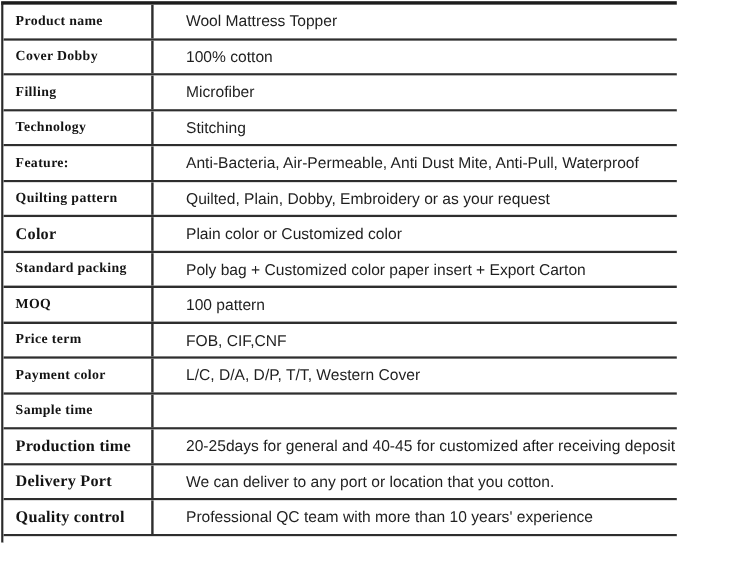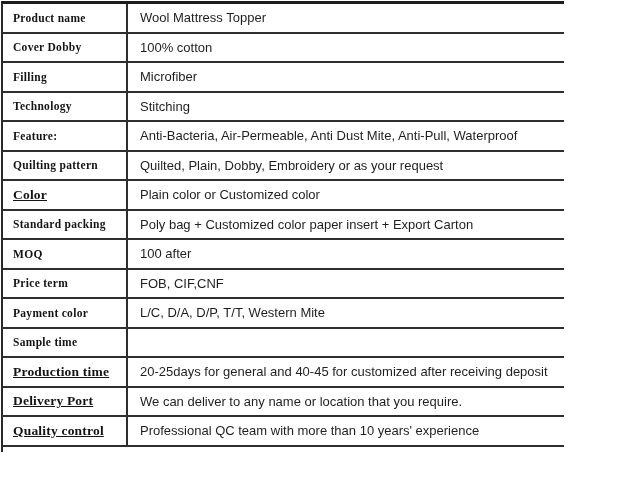--- a/index.html
+++ b/index.html
@@ -38,35 +38,34 @@
     border-right: 2px solid #2e2e2e;
     display: flex;
     align-items: center;
     padding-left: 10px;
     flex-shrink: 0;
   }
   .value-cell {
     flex: 1;
     display: flex;
     align-items: center;
-    padding-left: 12px;
+    padding-left: 27px;
     overflow: hidden;
     white-space: nowrap;
   }
   .label-text {
     font-family: "Liberation Serif", "DejaVu Serif", serif;
     font-weight: bold;
     font-size: 11.5px;
     letter-spacing: 0.3px;
     color: #141414;
   }
   .row.large .label-text {
     font-size: 13.5px;
     letter-spacing: 0.2px;
-    text-decoration: underline;
   }
   .value-text {
     font-family: "Liberation Sans", "DejaVu Sans", sans-serif;
     font-size: 13px;
     color: #1f1f1f;
   }
   .partial-row {
     height: 5px;
     background: #ffffff;
   }
@@ -139,58 +138,58 @@
     </div>
     <div class="cell value-cell">
       <span class="value-text">Poly bag + Customized color paper insert + Export Carton</span>
     </div>
   </div>
         <div class="row">
     <div class="cell label-cell">
       <span class="label-text">MOQ</span>
     </div>
     <div class="cell value-cell">
-      <span class="value-text">100 after</span>
+      <span class="value-text">100 pattern</span>
     </div>
   </div>
         <div class="row">
     <div class="cell label-cell">
       <span class="label-text">Price term</span>
     </div>
     <div class="cell value-cell">
       <span class="value-text">FOB, CIF,CNF</span>
     </div>
   </div>
         <div class="row">
     <div class="cell label-cell">
       <span class="label-text">Payment color</span>
     </div>
     <div class="cell value-cell">
-      <span class="value-text">L/C, D/A, D/P, T/T, Western Mite</span>
+      <span class="value-text">L/C, D/A, D/P, T/T, Western Cover</span>
     </div>
   </div>
         <div class="row">
     <div class="cell label-cell">
       <span class="label-text">Sample time</span>
     </div>
   </div>
         <div class="row large">
     <div class="cell label-cell">
       <span class="label-text">Production time</span>
     </div>
     <div class="cell value-cell">
       <span class="value-text">20-25days for general and 40-45 for customized after receiving deposit</span>
     </div>
   </div>
         <div class="row large">
     <div class="cell label-cell">
       <span class="label-text">Delivery Port</span>
     </div>
     <div class="cell value-cell">
-      <span class="value-text">We can deliver to any name or location that you require.</span>
+      <span class="value-text">We can deliver to any port or location that you cotton.</span>
     </div>
   </div>
         <div class="row large">
     <div class="cell label-cell">
       <span class="label-text">Quality control</span>
     </div>
     <div class="cell value-cell">
       <span class="value-text">Professional QC team with more than 10 years' experience</span>
     </div>
   </div>

